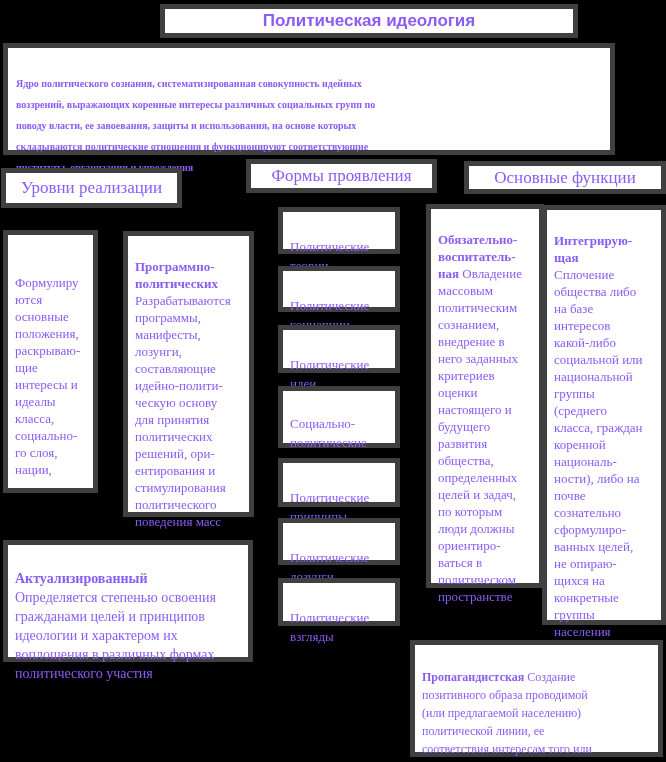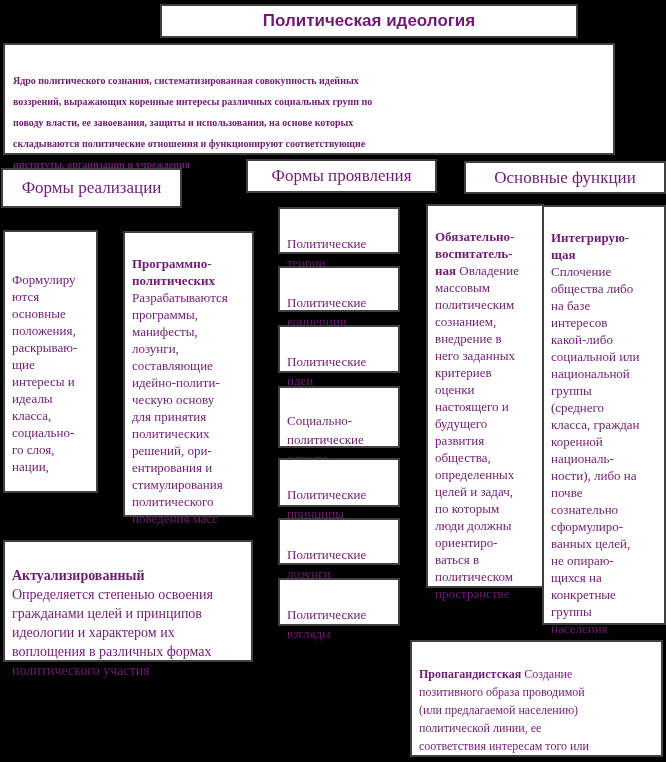--- a/index.html
+++ b/index.html
@@ -9,22 +9,22 @@
     width: 666px;
     height: 762px;
     background: #000000;
     overflow: hidden;
     font-family: "Liberation Serif", serif;
     color: #000000;
   }
   .box {
     position: absolute;
     background: #ffffff;
-    border: 2px solid #404040;
-    color: #701a75;
+    border: 5px solid #404040;
+    color: #8b5cf6;
   }
   .txt {
     white-space: pre-line;
     text-align: left;
   }
   .bt { font-weight: bold; }
 
   
   .title-box {
     left: 160px; top: 4px; width: 418px; height: 34px;
@@ -94,21 +94,21 @@
 
   <div class="box txt definition-box">
     <span class="txt">Ядро политического сознания, систематизированная совокупность идейных
 воззрений, выражающих коренные интересы различных социальных групп по
 поводу власти, ее завоевания, защиты и использования, на основе которых
 складываются политические отношения и функционируют соответствующие
 институты, организации и учреждения</span>
   </div>
 
   <div class="box hdr hdr-levels">
-    <span class="txt">Формы реализации</span>
+    <span class="txt">Уровни реализации</span>
   </div>
   <div class="box hdr hdr-forms">
     <span class="txt">Формы проявления</span>
   </div>
   <div class="box hdr hdr-functions">
     <span class="txt">Основные функции</span>
   </div>
 
   <div class="box txt col box-theoretical">
     <span class="txt">

